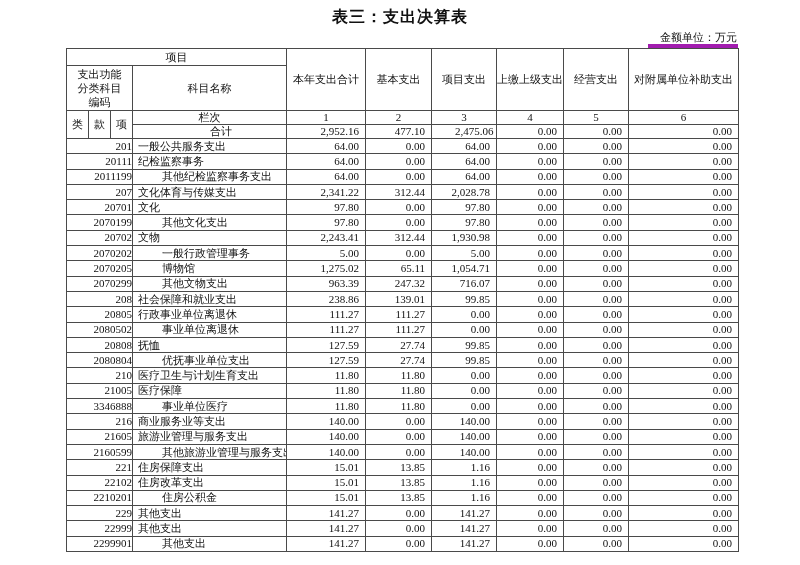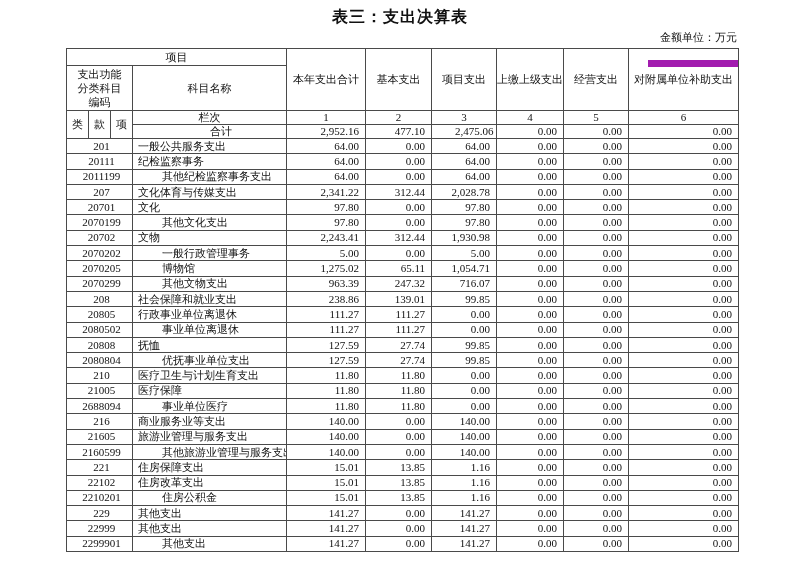--- a/index.html
+++ b/index.html
@@ -12,42 +12,42 @@
   .page { position:relative; width:800px; height:565px; background:#fff; overflow:hidden; }
 
   .title {
     position:absolute; top:7px; left:0; width:100%;
     text-align:center; font-size:16px; font-weight:bold; letter-spacing:1px;font-family:Liberation Mono, monospace;
   }
   .unit-note {
     position:absolute; top:30px; left:66px; width:672px;
     text-align:right; font-size:11px;
   }
-  .unit-note span { border-bottom:7px solid #a21caf; padding:0 1px 17px 12px; }
+  .unit-note span { border-bottom:4px solid #a21caf; padding:0 1px 1px 12px; }
 
   table.report {
     position:absolute; top:48px; left:66px; width:672px;
     border-collapse:collapse; table-layout:fixed;
     font-size:11px; line-height:13px;
   }
   .report td {
     border:1px solid #4a4a4a;
     padding:0; overflow:hidden; white-space:nowrap;
     vertical-align:middle; text-align:center;
   }
   tr.r1 td { height:16px;margin-top:48px; }
   tr.r2 td { height:44px; }
   tr.r3 td { height:13px; }
   tr.r4 td { height:13px;padding-left:23px; }
   tbody td  { height:14.3px; }
 
   .code-label-cell { white-space:normal; }
   .code-label-inner { display:inline-block; width:48px; white-space:normal; line-height:14px; }
 
-  td.code { text-align:center; padding-left:4px; }
+  td.code { text-align:right; padding-left:4px; }
   td.name { text-align:left; padding-left:5px; }
   td.name.indent { padding-left:29px; }
   td.num  { text-align:right; padding-right:6px; }
 </style>
 </head>
 <body>
 
 <div class="page">
 
   <div class="title">表三：支出决算表</div>
@@ -272,21 +272,21 @@
           <td colspan="3" class="code">21005</td>
           <td class="name">医疗保障</td>
           <td class="num">11.80</td>
           <td class="num">11.80</td>
           <td class="num">0.00</td>
           <td class="num">0.00</td>
           <td class="num">0.00</td>
           <td class="num">0.00</td>
         </tr>
         <tr>
-          <td colspan="3" class="code">2688094</td>
+          <td colspan="3" class="code">3346888</td>
           <td class="name indent">事业单位医疗</td>
           <td class="num">11.80</td>
           <td class="num">11.80</td>
           <td class="num">0.00</td>
           <td class="num">0.00</td>
           <td class="num">0.00</td>
           <td class="num">0.00</td>
         </tr>
         <tr>
           <td colspan="3" class="code">216</td>

